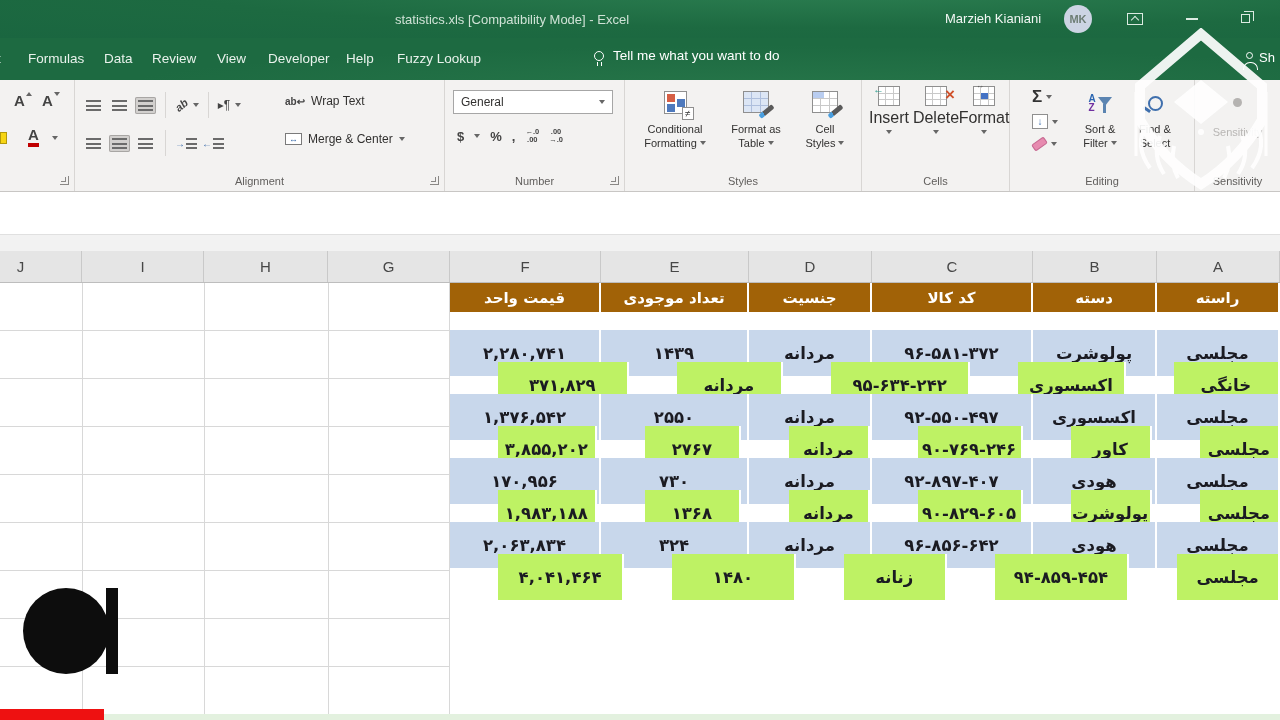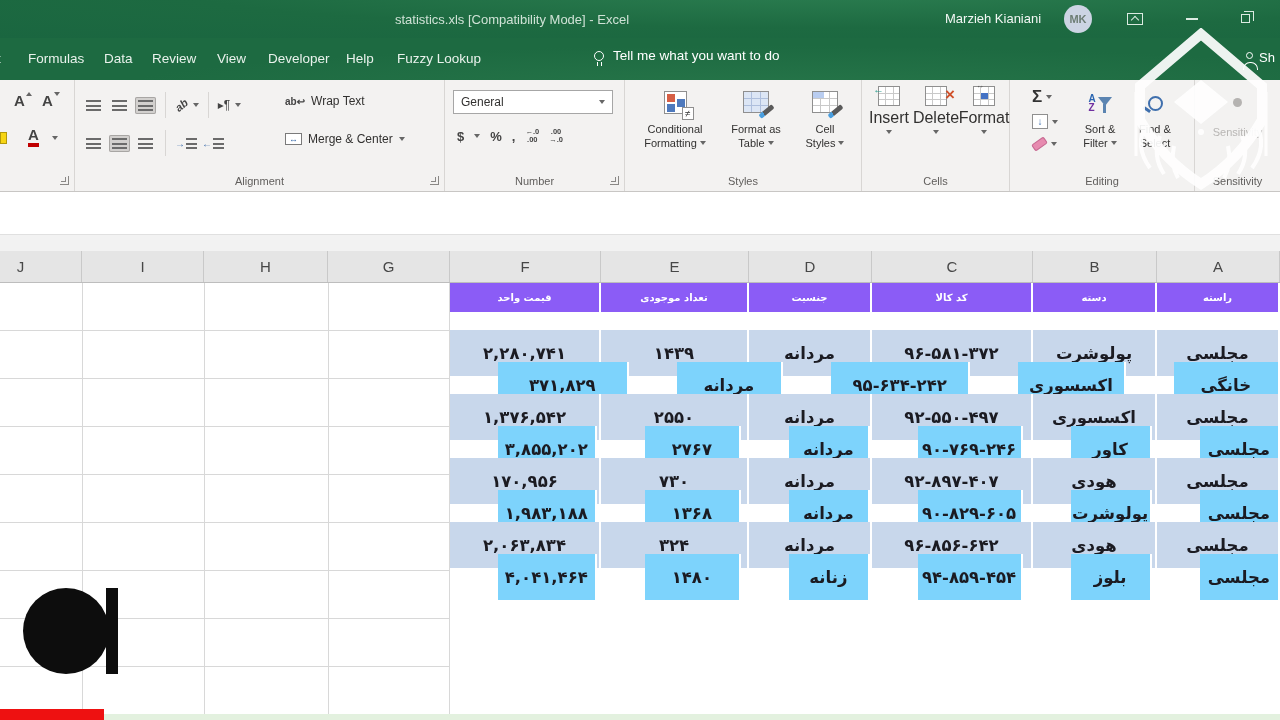--- a/index.html
+++ b/index.html
@@ -163,23 +163,23 @@
   .hline{position:absolute;left:0;width:450px;height:1px;background:#d8d8d8;}
   .greenstrip{position:absolute;left:0;top:431px;width:1280px;height:6px;background:#e3f1df;}
 
   .ptable{position:absolute;left:450px;top:0;width:830px;background:#fff;
     font-family:"DejaVu Sans",sans-serif;}
   .trow{display:flex;height:32px;}
   .trow.hdr{height:47px;}
   .tc{height:46px;margin-bottom:2px;border-right:2px solid #fff;
     display:flex;align-items:center;justify-content:center;
     font-weight:bold;font-size:16.5px;color:#1b1b22;}
-  .hdr .tc{height:29px;background:#8b5cf6;color:#fff;font-size:10px;}
+  .hdr .tc{height:29px;background:#a16207;color:#fff;font-size:15px;}
   .r-dk .tc{background:#c8d7eb;}
-  .r-lt .tc{background:#7dd3fc;margin-left:48px;}
+  .r-lt .tc{background:#bef264;margin-left:48px;}
   .w-f{width:151px}.w-e{width:148px}.w-d{width:123px}.w-c{width:161px}.w-b{width:124px}.w-a{width:123px}
 
   
   .wm{position:absolute;left:1116px;top:28px;width:170px;height:162px;opacity:.92;pointer-events:none;z-index:30;}
   .logo-a-circle{position:absolute;left:23px;top:588px;width:86px;height:86px;border-radius:50%;
     background:#0d0d0d;z-index:40;}
   .logo-a-bar{position:absolute;left:106px;top:588px;width:12px;height:86px;background:#0d0d0d;z-index:40;}
   .redbar{position:absolute;left:0;top:709px;width:104px;height:11px;background:#ee1111;z-index:45;}
 </style>
 </head>
@@ -522,21 +522,20 @@
         <div class="tc w-d" dir="rtl">مردانه</div>
         <div class="tc w-c" dir="ltr">۹۶-۸۵۶-۶۴۲</div>
         <div class="tc w-b" dir="rtl">هودی</div>
         <div class="tc w-a" dir="rtl">مجلسی</div>
       </div>
       <div class="trow r-lt">
         <div class="tc w-f" dir="ltr">۴,۰۴۱,۴۶۴</div>
         <div class="tc w-e" dir="ltr">۱۴۸۰</div>
         <div class="tc w-d" dir="rtl">زنانه</div>
         <div class="tc w-c" dir="ltr">۹۴-۸۵۹-۴۵۴</div>
-        <div class="tc w-b" dir="rtl">بلوز</div>
         <div class="tc w-a" dir="rtl">مجلسی</div>
       </div>
     </div>
 
     <div class="greenstrip"></div>
   </div>
 
   <svg class="wm" viewBox="0 0 170 162">
     <g fill="none" stroke="#ffffff">
       <path d="M85 6 L146 58 L146 92 Q123 132 85 156 Q47 132 24 92 L24 58 Z" stroke-width="10"></path>

